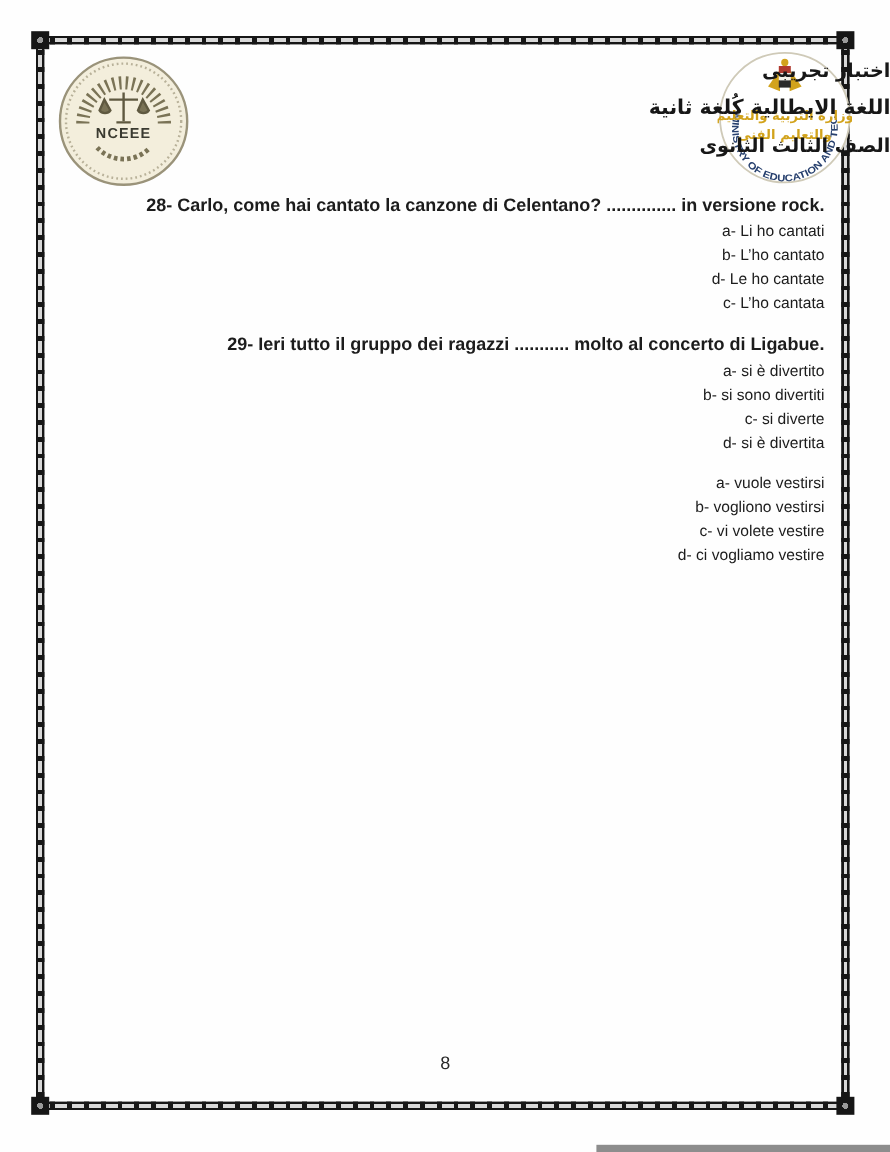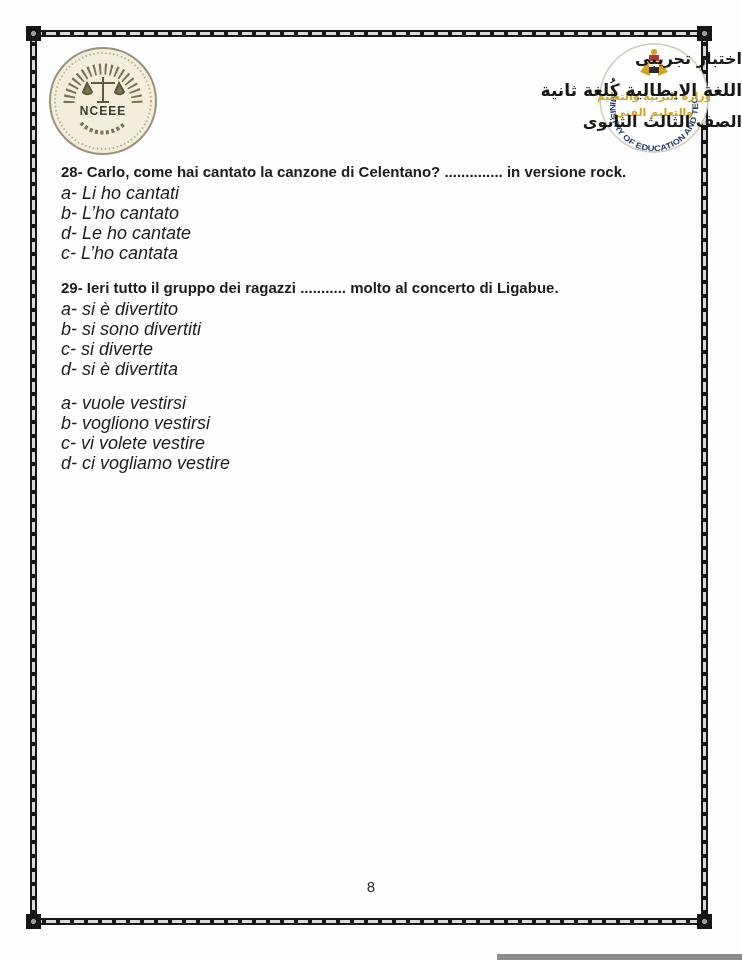--- a/index.html
+++ b/index.html
@@ -31,24 +31,24 @@
   .header-title{
     position:absolute;left:0;right:0;top:44px;
     direction:rtl;
     font-family:"DejaVu Sans",sans-serif;
     font-weight:bold;color:#171717;
   }
   .header-title .l1{font-size:16px;line-height:30px;}
   .header-title .l2{font-size:17px;line-height:32px;}
   .header-title .l3{font-size:16px;line-height:32px;}
   
-  .questions{position:absolute;left:61px;top:161px;right:55px;}
+  .questions{position:absolute;left:61px;top:161px;right:55px;text-align:right;}
   .question{margin-bottom:14px;}
   .q-title{font-weight:bold;font-size:15px;line-height:21px;margin-bottom:1px;}
-  .q-option{font-size:18px;line-height:20px;font-style:italic;}
+  .q-option{font-size:13px;line-height:20px;}
   
   .page-number{position:absolute;left:0;right:0;top:878px;text-align:center;
     font-size:15px;color:#2a2a2a;}
   .watermark{
     position:absolute;left:497px;top:926px;width:245px;height:34px;
     background:#8d8d8d;color:#ffffff;
     display:flex;align-items:center;justify-content:center;
     font-size:17px;letter-spacing:.2px;margin-top:28px;
   }
   .watermark .brand{font-weight:normal;margin-left:4px;}

